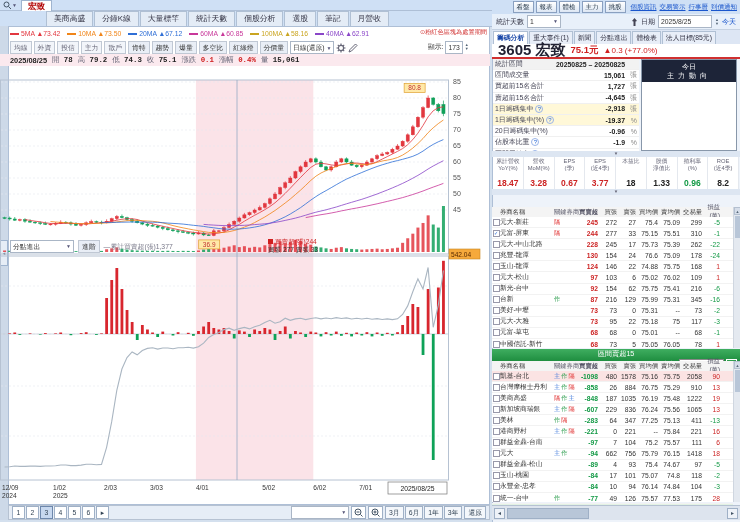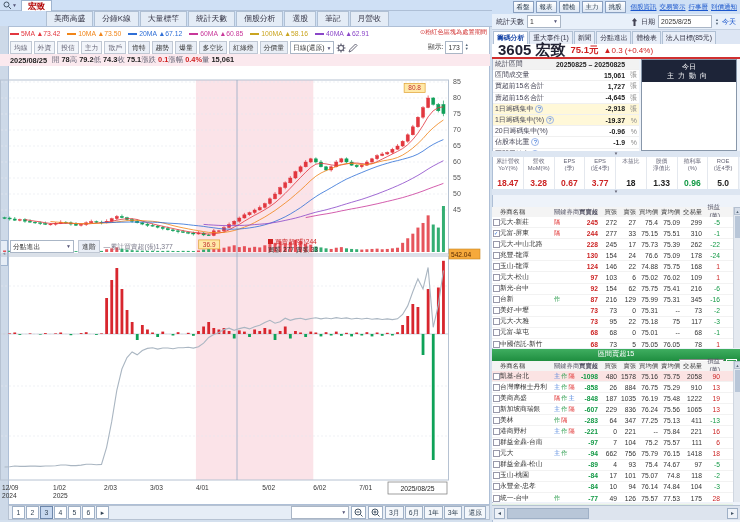--- a/index.html
+++ b/index.html
@@ -185,21 +185,21 @@
   <div class="abs" id="display-chip">
     <span>顯示:</span>
     <span class="selbox">173</span>
     <span style="display:flex;flex-direction:column;font-size:4px;line-height:4px;color:#567;">
         <span>▲</span>
         <span>▼</span>
       </span>
   </div>
   <div class="abs" id="ohlc-row">
     <span class="oval">2025/08/25</span>
-    <span id="ohlc-items" style="display:flex;">
+    <span id="ohlc-items" style="display:flex;gap:5px;font-family:Liberation Mono, monospace;">
         <span><span class="olab">開 </span><span class="oval">78</span></span>
         <span><span class="olab">高 </span><span class="oval">79.2</span></span>
         <span><span class="olab">低 </span><span class="oval">74.3</span></span>
         <span><span class="olab">收 </span><span class="oval">75.1</span></span>
         <span><span class="olab">漲跌 </span><span class="ored">0.1</span></span>
         <span><span class="olab">漲幅 </span><span class="ored">0.4%</span></span>
         <span><span class="olab">量 </span><span class="oval">15,061</span></span>
       </span>
   </div>
 
@@ -692,21 +692,21 @@
       <div class="rtab">重大事件(1)</div>
       <div class="rtab">新聞</div>
       <div class="rtab">分點進出</div>
       <div class="rtab">體檢表</div>
       <div class="rtab">法人目標(85元)</div>
     </div>
 
   <div class="abs" id="stock-header">
     <span style="font-size:15px;font-weight:bold;color:#223;"><span>3605</span> <span>宏致</span></span>
     <span style="font-size:9.5px;font-weight:bold;color:#d02020;">75.1元</span>
-    <span style="font-size:8px;color:#d02020;">▲0.3 (+0.4%)</span>
+    <span style="font-size:8px;color:#d02020;">▲0.3 (+77.0%)</span>
   </div>
 
   <div class="abs" id="stats-table">
       <div class="stat-row first">
         <span class="stat-label">統計區間</span>
         <span class="stat-val">20250825 – 20250825</span>
         <span class="stat-unit"></span>
       </div>
       <div class="stat-row">
         <span class="stat-label">區間成交量</span>
@@ -810,21 +810,21 @@
           <div>殖利率</div>
           <div>(%)</div>
         </div>
         <div class="fv" style="color: rgb(17, 153, 68);">0.96</div>
       </div>
       <div class="fcell">
         <div class="fl">
           <div>ROE</div>
           <div>(近4季)</div>
         </div>
-        <div class="fv" style="color: rgb(34, 34, 34);">5.0</div>
+        <div class="fv" style="color: rgb(34, 34, 34);">8.2</div>
       </div>
     </div>
   <div class="abs sep" style="top:189px;">▼</div>
 
   <div class="abs thead" style="top:207px;" id="buy-head">
       <span class="c0"></span>
       <span class="c1">券商名稱</span>
       <span class="c2">關鍵券商</span>
       <span class="c3">買賣超</span>
       <span class="c4">買張</span>

